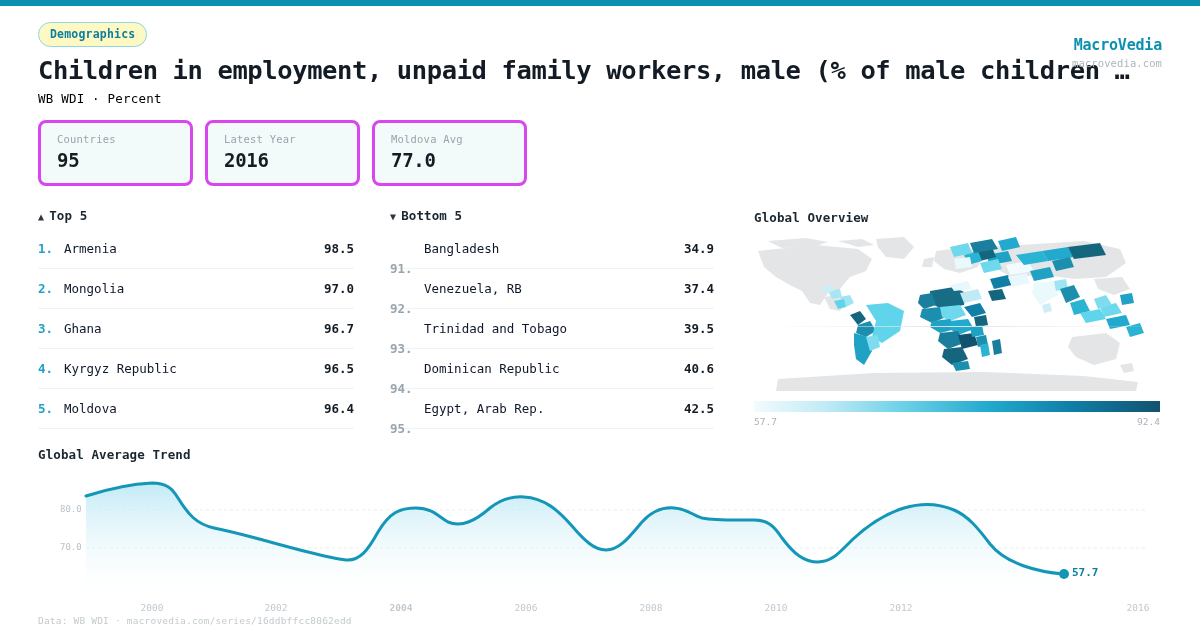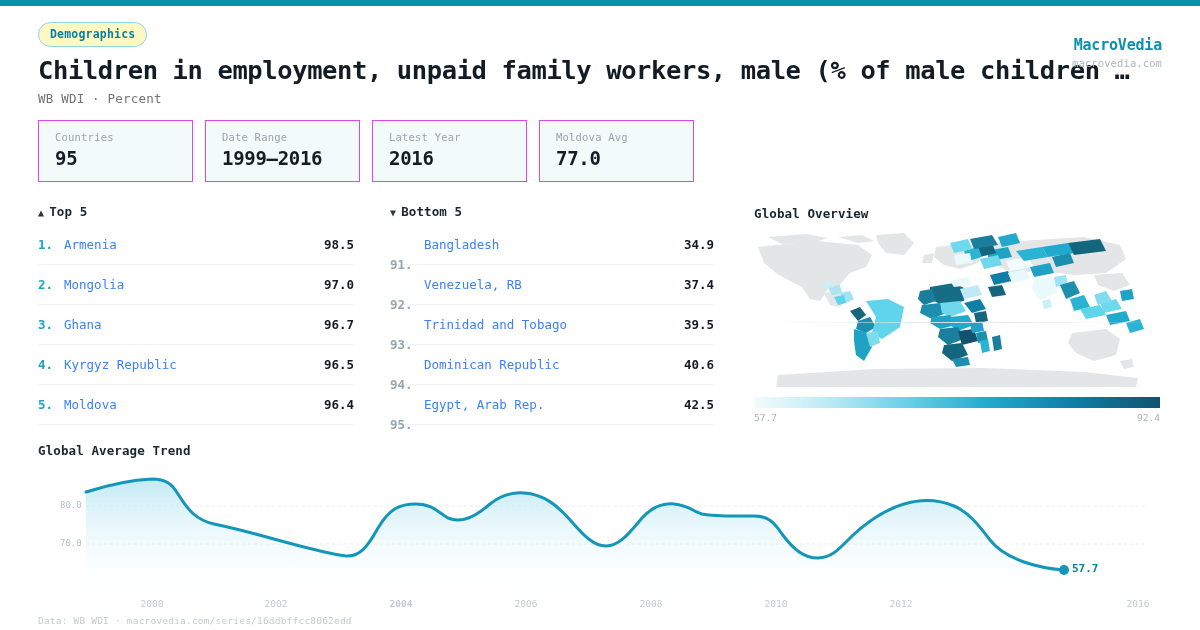--- a/index.html
+++ b/index.html
@@ -16,50 +16,50 @@
   .hdr{position:relative;padding-top:16px;}
   .badge{
     display:inline-block;border:1px solid #8fd6e6;background:#fef9c3;color:#0b7fa0;
     font-size:11.5px;font-weight:bold;letter-spacing:.2px;
     padding:4px 11px 5px;border-radius:20px;
   }
   .title{
     margin-top:9px;font-size:25.5px;font-weight:bold;letter-spacing:-0.4px;
     color:#131c24;white-space:nowrap;overflow:hidden;line-height:1.12;
   }
-  .subtitle{margin-top:6px;font-size:12.5px;color:#737373;letter-spacing:.2px;}
+  .subtitle{margin-top:6px;font-size:12.5px;color:#000000;letter-spacing:.2px;}
 
   .brand{position:absolute;right:0;top:30px;text-align:right;}
   .brand-name{font-size:15px;font-weight:bold;color:#0b91b0;letter-spacing:-0.2px;}
   .brand-url{font-size:10.5px;color:#aeb6bd;margin-top:3px;letter-spacing:.1px;}
 
   
   .stats{display:flex;gap:12px;margin-top:14px;}
   .stat{
-    background:#f2fbf9;border:1px solid #d946ef;border-radius:0;
+    background:#f2fbf9;border:3px solid #d946ef;border-radius:8px;
     padding:10px 16px 12px;min-width:155px;
   }
   .stat-label{font-size:10.5px;color:#9aa4ac;letter-spacing:.2px;}
   .stat-value{font-size:19px;font-weight:bold;color:#141d25;margin-top:4px;letter-spacing:-0.3px;}
 
   
   .mid{display:flex;margin-top:22px;align-items:center;}
   .rank-col{width:352px;}
   .rank-col.second{width:360px;}
   .sec-title{font-size:12.5px;font-weight:bold;color:#1b2730;letter-spacing:.1px;}
   .sec-title .tri{font-size:10px;margin-right:5px;color:#2a3741;}
   .rows{margin-top:6px;padding-right:36px;}
   .row{
     display:flex;align-items:center;height:40px;
     border-bottom:1px solid #f0f2f3;
   }
   .row:last-child{border-bottom:1px solid #f0f2f3;}
   .rk{font-size:12.5px;font-weight:bold;width:26px;flex:none;color:#1fa2c4;}
   .rank-col.second .rk{color:#9aa4ac;width:34px;margin-top:40px;}
-  .nm{font-size:12.5px;color:#3b82f6;flex:1;white-space:nowrap;overflow:hidden;}
+  .nm{font-size:12.5px;color:#0f172a;flex:1;white-space:nowrap;overflow:hidden;}
   .vl{font-size:12.5px;font-weight:bold;color:#141d25;}
 
   
   .mapwrap{flex:1;padding-left:4px;}
   .map-box{margin-top:8px;width:406px;height:160px;position:relative;overflow:hidden;}
   .map-svg{position:absolute;left:0;top:0;}
   .legend{margin-top:8px;width:406px;}
   .legend-bar{height:11px;width:100%;
     background:linear-gradient(to right,#f2fbfd 0%,#bfeaf5 18%,#6fd2e8 36%,#22a9ce 58%,#0f7fa8 78%,#11536f 100%);}
   .legend-row{display:flex;justify-content:space-between;margin-top:4px;}
@@ -90,24 +90,20 @@
     <div class="brand">
       <div class="brand-name">MacroVedia</div>
       <div class="brand-url">macrovedia.com</div>
     </div>
   </div>
 
   <div class="stats">
     <div class="stat">
       <div class="stat-label">Countries</div>
       <div class="stat-value">95</div>
-    </div>
-    <div class="stat">
-      <div class="stat-label">Date Range</div>
-      <div class="stat-value">1999—2016</div>
     </div>
     <div class="stat">
       <div class="stat-label">Latest Year</div>
       <div class="stat-value">2016</div>
     </div>
     <div class="stat">
       <div class="stat-label">Moldova Avg</div>
       <div class="stat-value">77.0</div>
     </div>
   </div>

